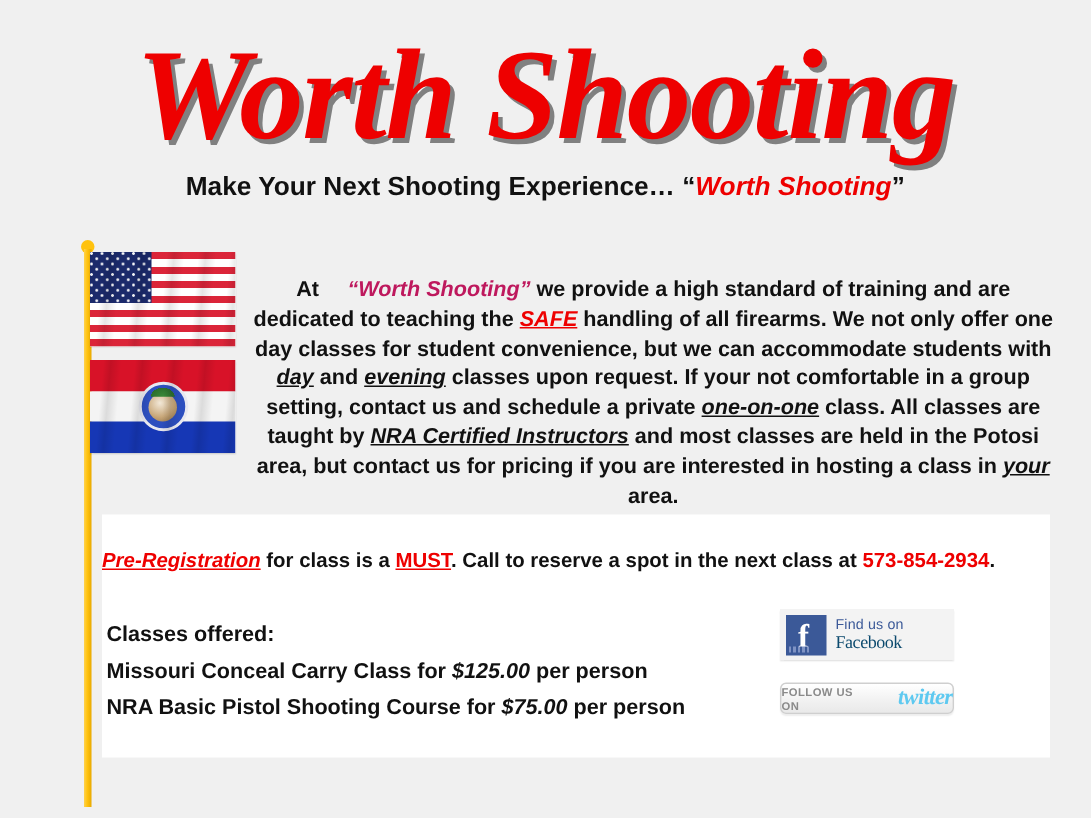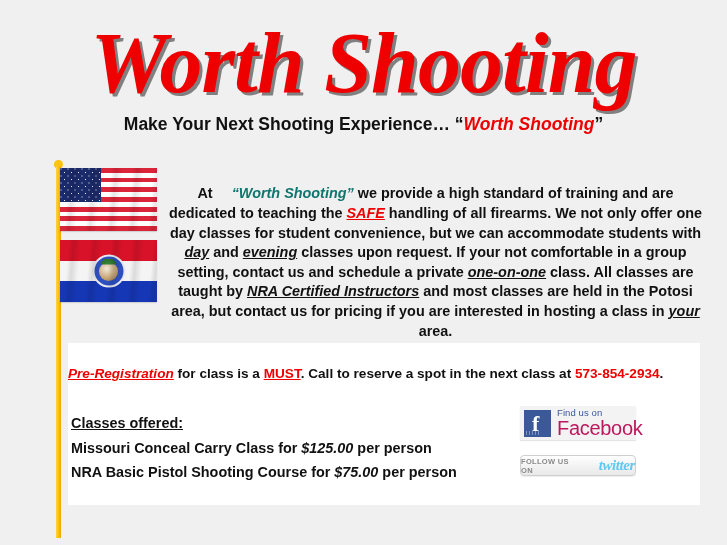--- a/index.html
+++ b/index.html
@@ -161,21 +161,21 @@
     position: absolute;
     left: 168px; top: 170px;
     width: 535px;
     text-align: center;
     font-family: "Liberation Sans", sans-serif;
     font-weight: bold;
     font-size: 14.4px;
     line-height: 19.6px;
     color: #111111;
   }
-  .intro .redi { color:#0f766e; font-style: italic; margin-left: 15px; }
+  .intro .redi { color:#be185d; font-style: italic; margin-left: 15px; }
   .intro .red-u-i { color:#ee0000; font-style: italic; text-decoration: underline; }
   .intro .it { font-style: italic; text-decoration: underline; }
   .intro .it-u { font-style: italic; text-decoration: underline; }
 
   
   .card {
     position: absolute;
     left: 68px; top: 343px;
     width: 632px; height: 162px;
     background: #ffffff;
@@ -199,21 +199,21 @@
   .classes {
     position: absolute;
     left: 3px; top: 68px;
     width: 440px;
     font-family: "Liberation Sans", sans-serif;
     font-weight: bold;
     font-size: 14.4px;
     line-height: 24.5px;
     color: #111111;
   }
-  .classes .heading { text-decoration: underline; }
+  .classes .heading { }
   .classes .price { font-style: italic; }
   .class-line { white-space: nowrap; }
 
   
   .fb-badge {
     position: absolute;
     left: 452px; top: 63px;
     width: 116px; height: 34px;
     background: #f3f3f3;
     display: flex;
@@ -246,23 +246,23 @@
   .fb-text .fb-small {
     display:block;
     color:#3b5998;
     font-family:"Liberation Sans", sans-serif;
     font-size: 9.5px;
     letter-spacing: 0.1px;
     margin-bottom: 1px;
   }
   .fb-text .fb-big {
     display:block;
-    color:#be185d;
-    font-family:Liberation Sans, sans-serif;
-    font-size: 20px;
+    color:#0c4a6e;
+    font-family:Liberation Serif, serif;
+    font-size: 12px;
     letter-spacing: -0.3px;
   }
 
   .tw-badge {
     position: absolute;
     left: 452px; top: 112px;
     width: 116px; height: 21px;
     border: 1px solid #cfcfcf;
     border-radius: 4px;
     background: linear-gradient(180deg,#ffffff 0%, #f2f2f2 55%, #e9e9e9 100%);

